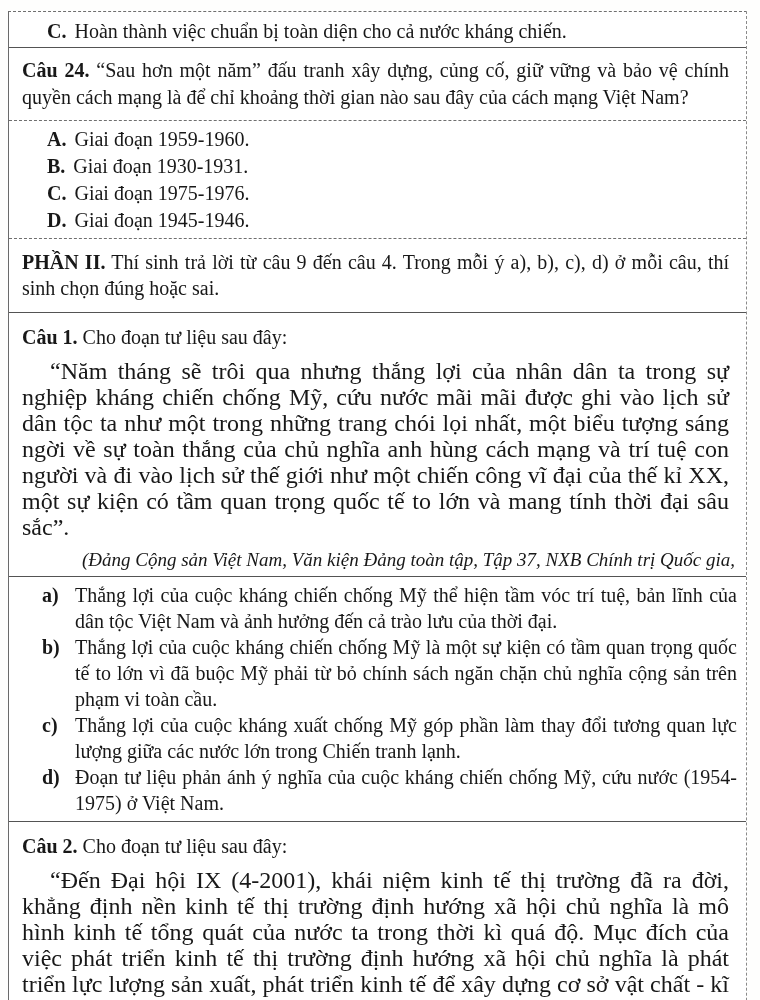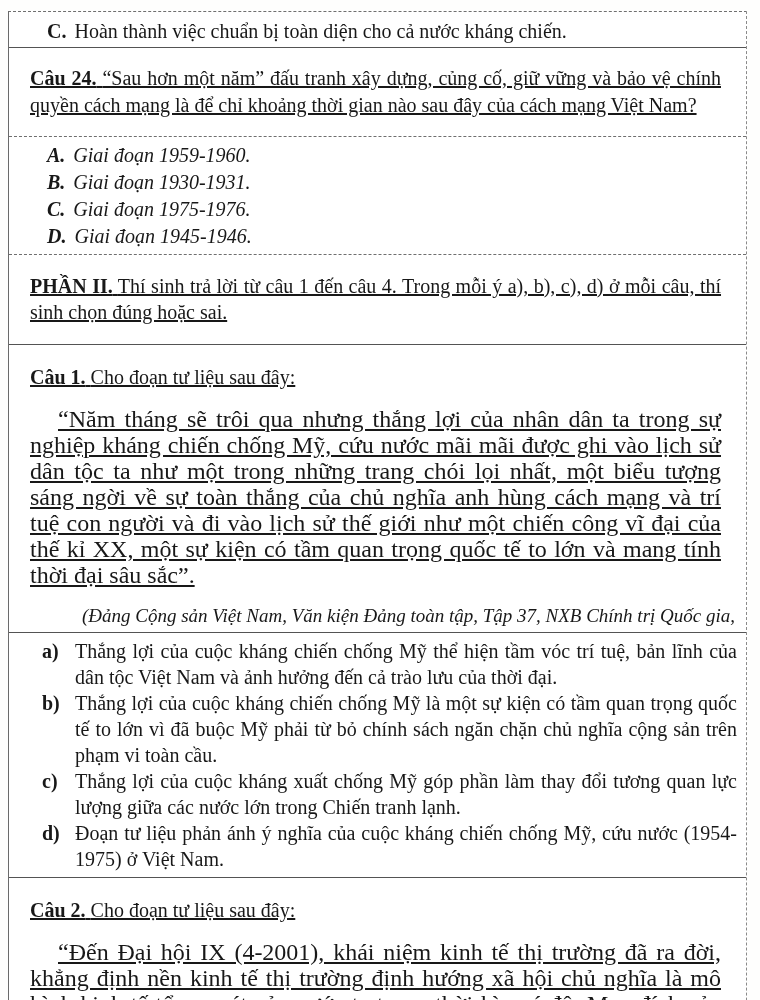--- a/index.html
+++ b/index.html
@@ -27,21 +27,21 @@
     box-sizing:border-box;
     background:#fff;
   }
   section{
     border-bottom:1px solid #545454;
     padding:2px 9px 2px 5px;
     box-sizing:border-box;
   }
   section.dashed{border-bottom-style:dashed;border-bottom-color:#6f6f6f;}
   section:last-child{border-bottom:none;}
-  p{margin:16px;text-decoration:underline;}
+  p{margin:8px;}
   .bold{font-weight:bold;}
   .body-text{
     font-size:20px;
     line-height:26px;
   }
   .just{text-align:justify;}
   .opt{
     font-size:20px;
     line-height:27px;
     padding-left:33px;
@@ -75,21 +75,21 @@
     font-weight:bold;
     width:33px;
     flex-shrink:0;
   }
   .stmt-text{
     flex:1;
     text-align:justify;
   }
   .sec-opts-top{padding-top:6px;padding-bottom:2px;}
   .sec-q24{padding-top:1px;padding-bottom:1px;}
-  .sec-q24-opts{padding-top:5px;padding-bottom:4px;font-style:italic;}
+  .sec-q24-opts{padding-top:5px;padding-bottom:4px;}
   .sec-part2{padding-top:2px;padding-bottom:3px;}
   .sec-cau1{padding-top:3px;padding-bottom:4px;}
   .sec-stmts{padding-top:5px;padding-bottom:5px;}
   .sec-cau2{padding-top:3px;padding-bottom:20px;}
 </style>
 </head>
 <body>
 
 <div class="page">
   <div class="sheet">
@@ -113,21 +113,21 @@
       </div>
       <div class="opt">
         <span class="opt-label">C.</span><span>Giai đoạn 1975-1976.</span>
       </div>
       <div class="opt">
         <span class="opt-label">D.</span><span>Giai đoạn 1945-1946.</span>
       </div>
     </section>
 
     <section class="sec-part2">
-      <p class="body-text just"><span class="bold">PHẦN II.</span> <span>Thí sinh trả lời từ câu 1 đến câu 4. Trong mỗi ý a), b), c), d) ở mỗi câu, thí sinh chọn đúng hoặc sai.</span></p>
+      <p class="body-text just"><span class="bold">PHẦN II.</span> <span>Thí sinh trả lời từ câu 9 đến câu 4. Trong mỗi ý a), b), c), d) ở mỗi câu, thí sinh chọn đúng hoặc sai.</span></p>
     </section>
 
     <section class="sec-cau1">
       <p class="body-text"><span class="bold">Câu 1.</span> <span>Cho đoạn tư liệu sau đây:</span></p>
       <p class="quote">“Năm tháng sẽ trôi qua nhưng thắng lợi của nhân dân ta trong sự nghiệp kháng chiến chống Mỹ, cứu nước mãi mãi được ghi vào lịch sử dân tộc ta như một trong những trang chói lọi nhất, một biểu tượng sáng ngời về sự toàn thắng của chủ nghĩa anh hùng cách mạng và trí tuệ con người và đi vào lịch sử thế giới như một chiến công vĩ đại của thế kỉ XX, một sự kiện có tầm quan trọng quốc tế to lớn và mang tính thời đại sâu sắc”.</p>
       <div class="citation">
         <div>(Đảng Cộng sản Việt Nam, Văn kiện Đảng toàn tập, Tập 37,  NXB Chính trị Quốc gia,</div>
       </div>
     </section>
 

